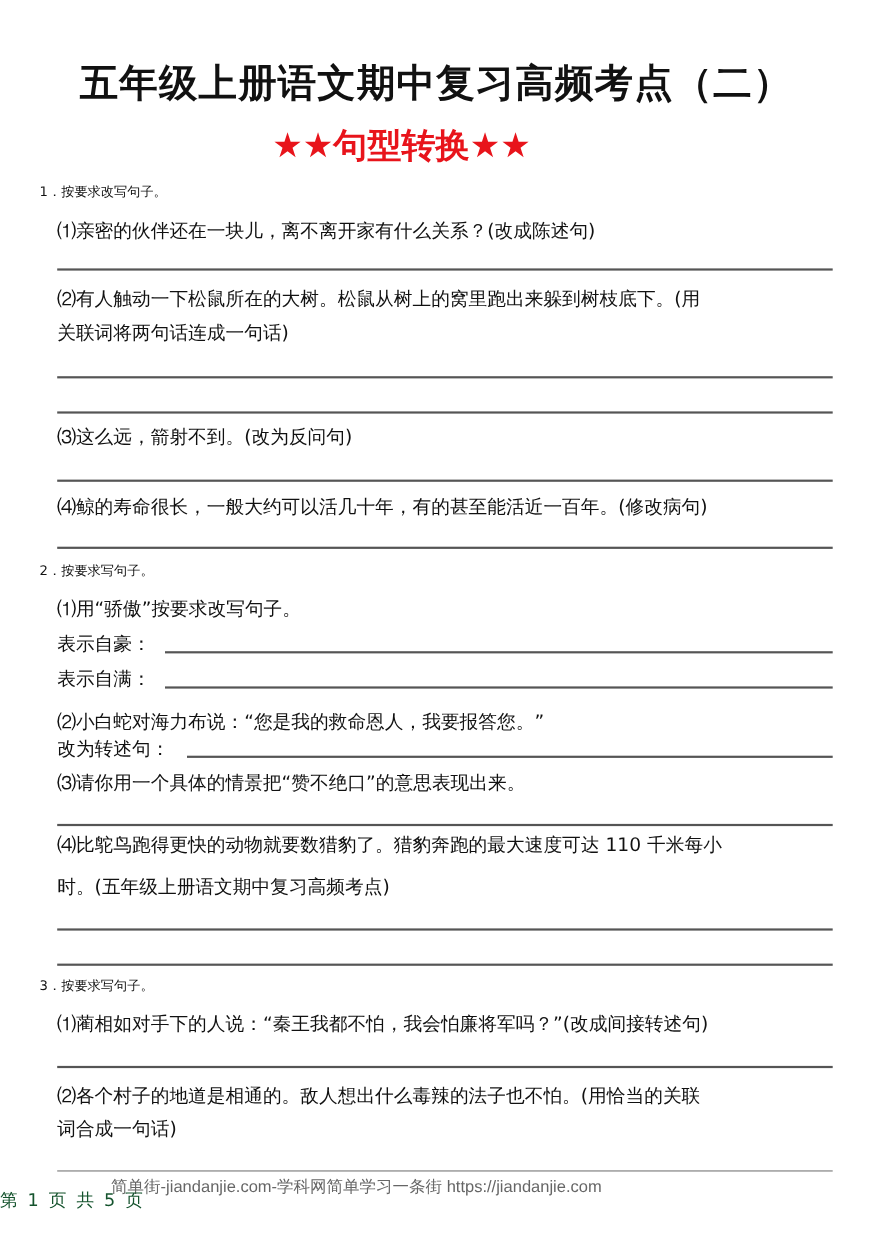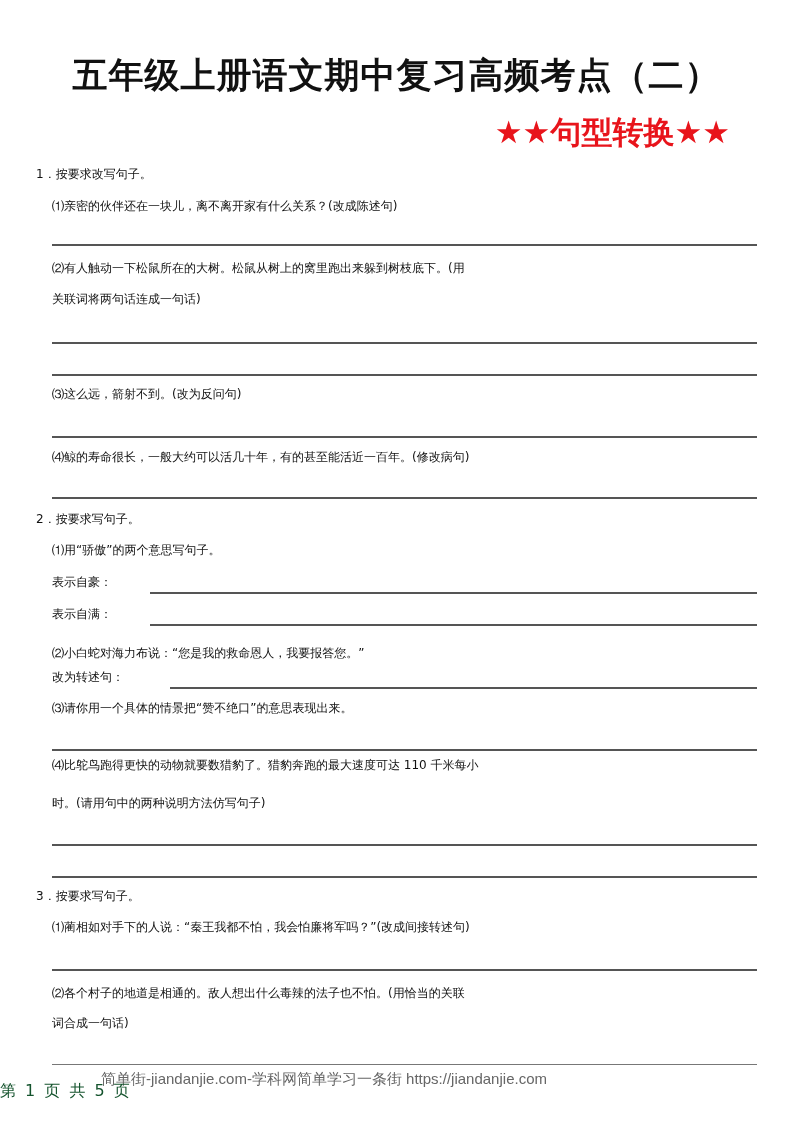--- a/index.html
+++ b/index.html
@@ -1,22 +1,22 @@
 <!DOCTYPE html>
 <html><head>
 <meta charset="utf-8">
 <style>
   html, body { margin: 0; padding: 0; background: #ffffff; }
   body { width: 793px; height: 1122px; position: relative; overflow: hidden;
          font-family: "DejaVu Sans", "Liberation Sans", sans-serif; color: #111; }
   .abs { position: absolute; white-space: nowrap; }
   .title { left: 0; width: 793px; text-align: center; top: 52px; font-size: 35px; font-weight: bold; letter-spacing: 1px; color: #111; }
-  .subtitle { left: 0; width: 730px; text-align: right; top: 112px; font-size: 31px; font-weight: bold; color: #e8141b; }
+  .subtitle { left: 0; width: 730px; text-align: center; top: 112px; font-size: 31px; font-weight: bold; color: #e8141b; }
   .q-head { left: 36px; font-size: 12px; }
-  .sub { left: 52px; font-size: 12px; }
+  .sub { left: 52px; font-size: 17px; }
   .line { position: absolute; left: 52px; right: 36px; height: 0; border-top: 2px solid #555; }
   .fill-line { position: absolute; height: 0; border-top: 2px solid #555; right: 36px; }
   .watermark { left: 0; width: 648px; text-align: center; top: 1070px; font-size: 15px; color: #666; font-family: "Liberation Sans", "DejaVu Sans", sans-serif; }
   .pageno { left: 0; width: 695px; top: 1081px; font-size: 16px; color: #14532d; letter-spacing: 2px; }
   .topline { position:absolute; left: 52px; right: 36px; top: 1064px; border-top: 1.5px solid #777; }
 </style>
 </head>
 <body>
 
 <div class="abs title">五年级上册语文期中复习高频考点（二）</div>
@@ -28,32 +28,32 @@
 <div class="abs sub" style="top:260px">⑵有人触动一下松鼠所在的大树。松鼠从树上的窝里跑出来躲到树枝底下。(用</div>
 <div class="abs sub" style="top:291px">关联词将两句话连成一句话)</div>
 <div class="line" style="top:342px"></div>
 <div class="line" style="top:374px"></div>
 <div class="abs sub" style="top:386px">⑶这么远，箭射不到。(改为反问句)</div>
 <div class="line" style="top:436px"></div>
 <div class="abs sub" style="top:449px">⑷鲸的寿命很长，一般大约可以活几十年，有的甚至能活近一百年。(修改病句)</div>
 <div class="line" style="top:497px"></div>
 
 <div class="abs q-head" style="top:511px">2．按要求写句子。</div>
-<div class="abs sub" style="top:542px">⑴用“骄傲”的两个意思写句子。</div>
+<div class="abs sub" style="top:542px">⑴用“骄傲”按要求改写句子。</div>
 <div class="abs sub" style="top:574px">表示自豪：</div>
 <div class="fill-line" style="left:150px; top:592px"></div>
 <div class="abs sub" style="top:606px">表示自满：</div>
 <div class="fill-line" style="left:150px; top:624px"></div>
 <div class="abs sub" style="top:645px">⑵小白蛇对海力布说：“您是我的救命恩人，我要报答您。”</div>
 <div class="abs sub" style="top:669px">改为转述句：</div>
 <div class="fill-line" style="left:170px; top:687px"></div>
 <div class="abs sub" style="top:700px">⑶请你用一个具体的情景把“赞不绝口”的意思表现出来。</div>
 <div class="line" style="top:749px"></div>
 <div class="abs sub" style="top:757px">⑷比鸵鸟跑得更快的动物就要数猎豹了。猎豹奔跑的最大速度可达 110 千米每小</div>
-<div class="abs sub" style="top:795px">时。(请用句中的两种说明方法仿写句子)</div>
+<div class="abs sub" style="top:795px">时。(五年级上册语文期中复习高频考点)</div>
 <div class="line" style="top:844px"></div>
 <div class="line" style="top:876px"></div>
 
 <div class="abs q-head" style="top:888px">3．按要求写句子。</div>
 <div class="abs sub" style="top:919px">⑴蔺相如对手下的人说：“秦王我都不怕，我会怕廉将军吗？”(改成间接转述句)</div>
 <div class="line" style="top:969px"></div>
 <div class="abs sub" style="top:985px">⑵各个村子的地道是相通的。敌人想出什么毒辣的法子也不怕。(用恰当的关联</div>
 <div class="abs sub" style="top:1015px">词合成一句话)</div>
 <div class="topline"></div>
 

